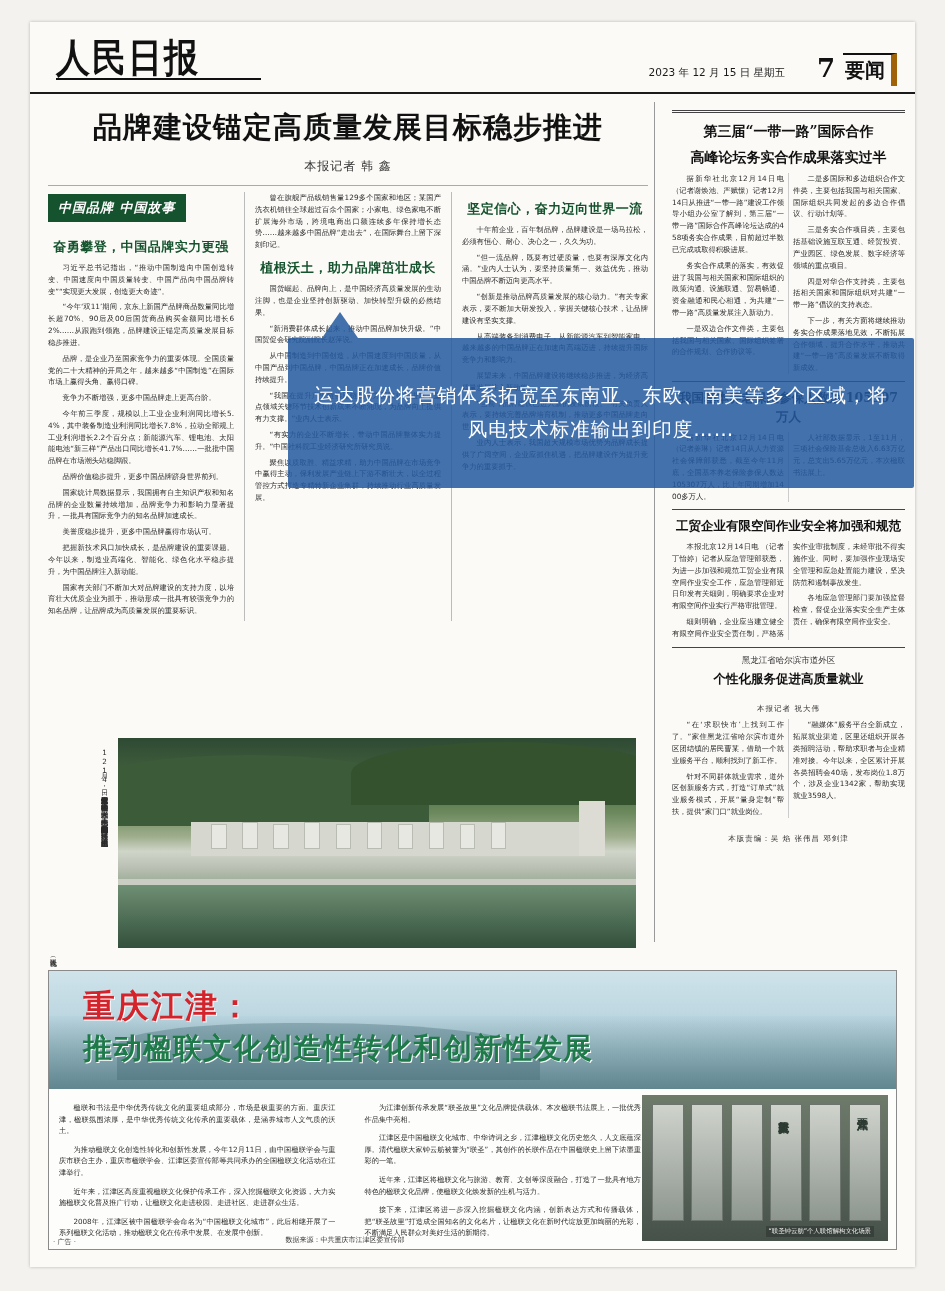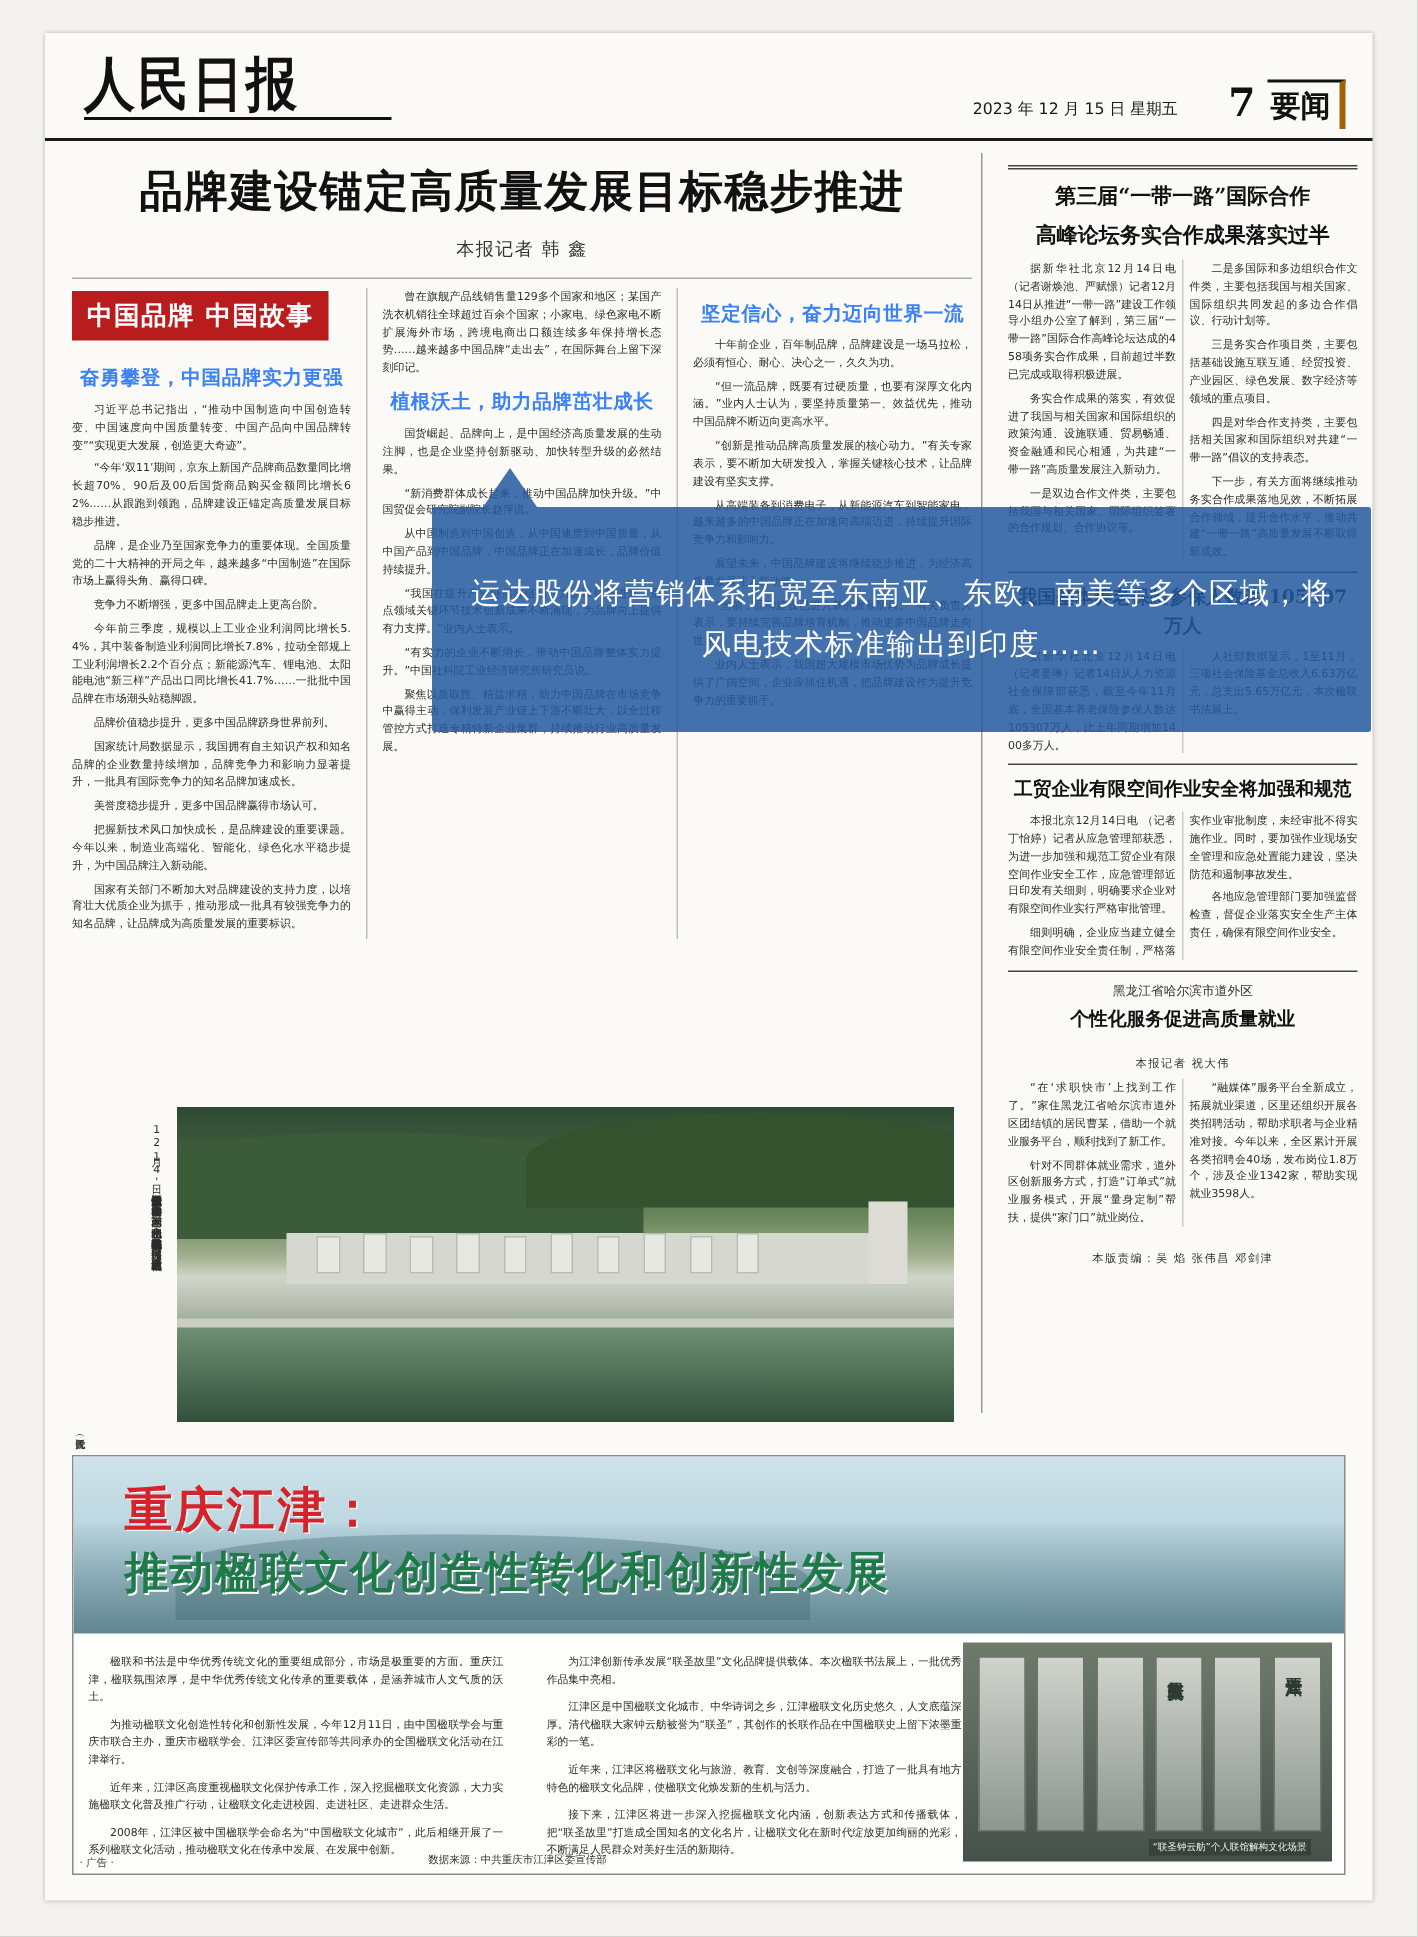--- a/index.html
+++ b/index.html
@@ -69,21 +69,21 @@
     font-family: "DejaVu Serif", "Liberation Serif", serif;
     font-size: 26px;
     font-weight: bold;
     color: #111;
   }
   .section-name {
     font-family: "DejaVu Serif", "Liberation Serif", serif;
     font-size: 20px;
     font-weight: bold;
     color: #111;
-    border-right: 4px solid #a16207;
+    border-right: 6px solid #a16207;
     border-top: 2px solid #111;
     padding: 2px 6px 2px 2px;
   }
 
   
   .body-area {
     position: absolute;
     left: 18px; top: 80px;
     width: 849px; height: 860px;
   }
@@ -121,33 +121,34 @@
     display: flex;
     gap: 10px;
   }
   .tri > .c { width: 193px; position: relative; }
   .tri .sep {
     width: 1px; background: #bbb;
   }
 
   .tag {
     display: inline-block;
-    background: #b91c1c;
+    background: #14532d;
     color: #fff;
     font-weight: bold;
-    font-size: 17px;
+    font-size: 13px;
     padding: 5px 10px;
     letter-spacing: 1px;
     margin: 2px 0 8px;
+    font-style: italic;
   }
   .subhead {
     font-family: Liberation Serif, serif;
     font-weight: bold;
     font-size: 13px;
-    color: #3b82f6;
+    color: #14532d;
     text-align: center;
     margin: 8px 0 6px;
     letter-spacing: 0.5px;
   }
   .para {
     font-size: 7.3px;
     line-height: 1.62;
     color: #2b2b2b;
     text-align: justify;
     text-indent: 2em;

